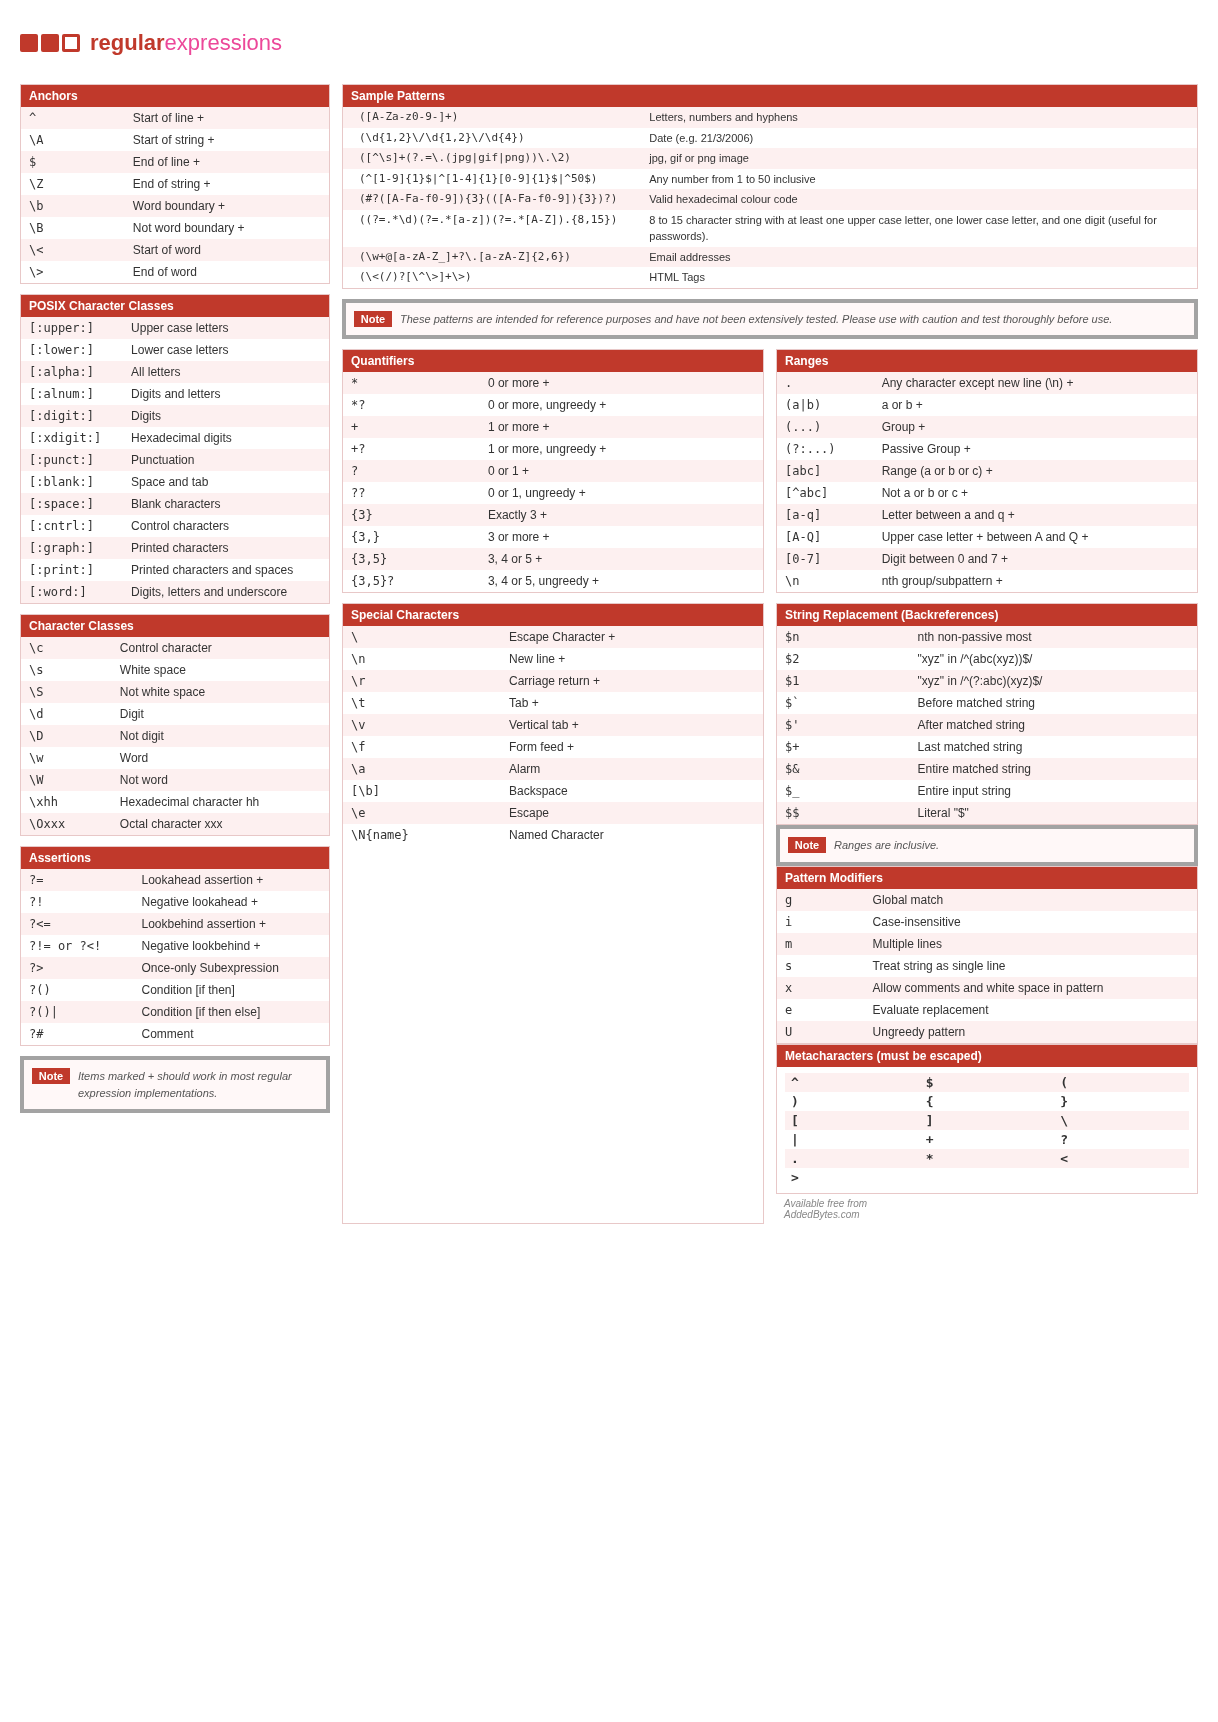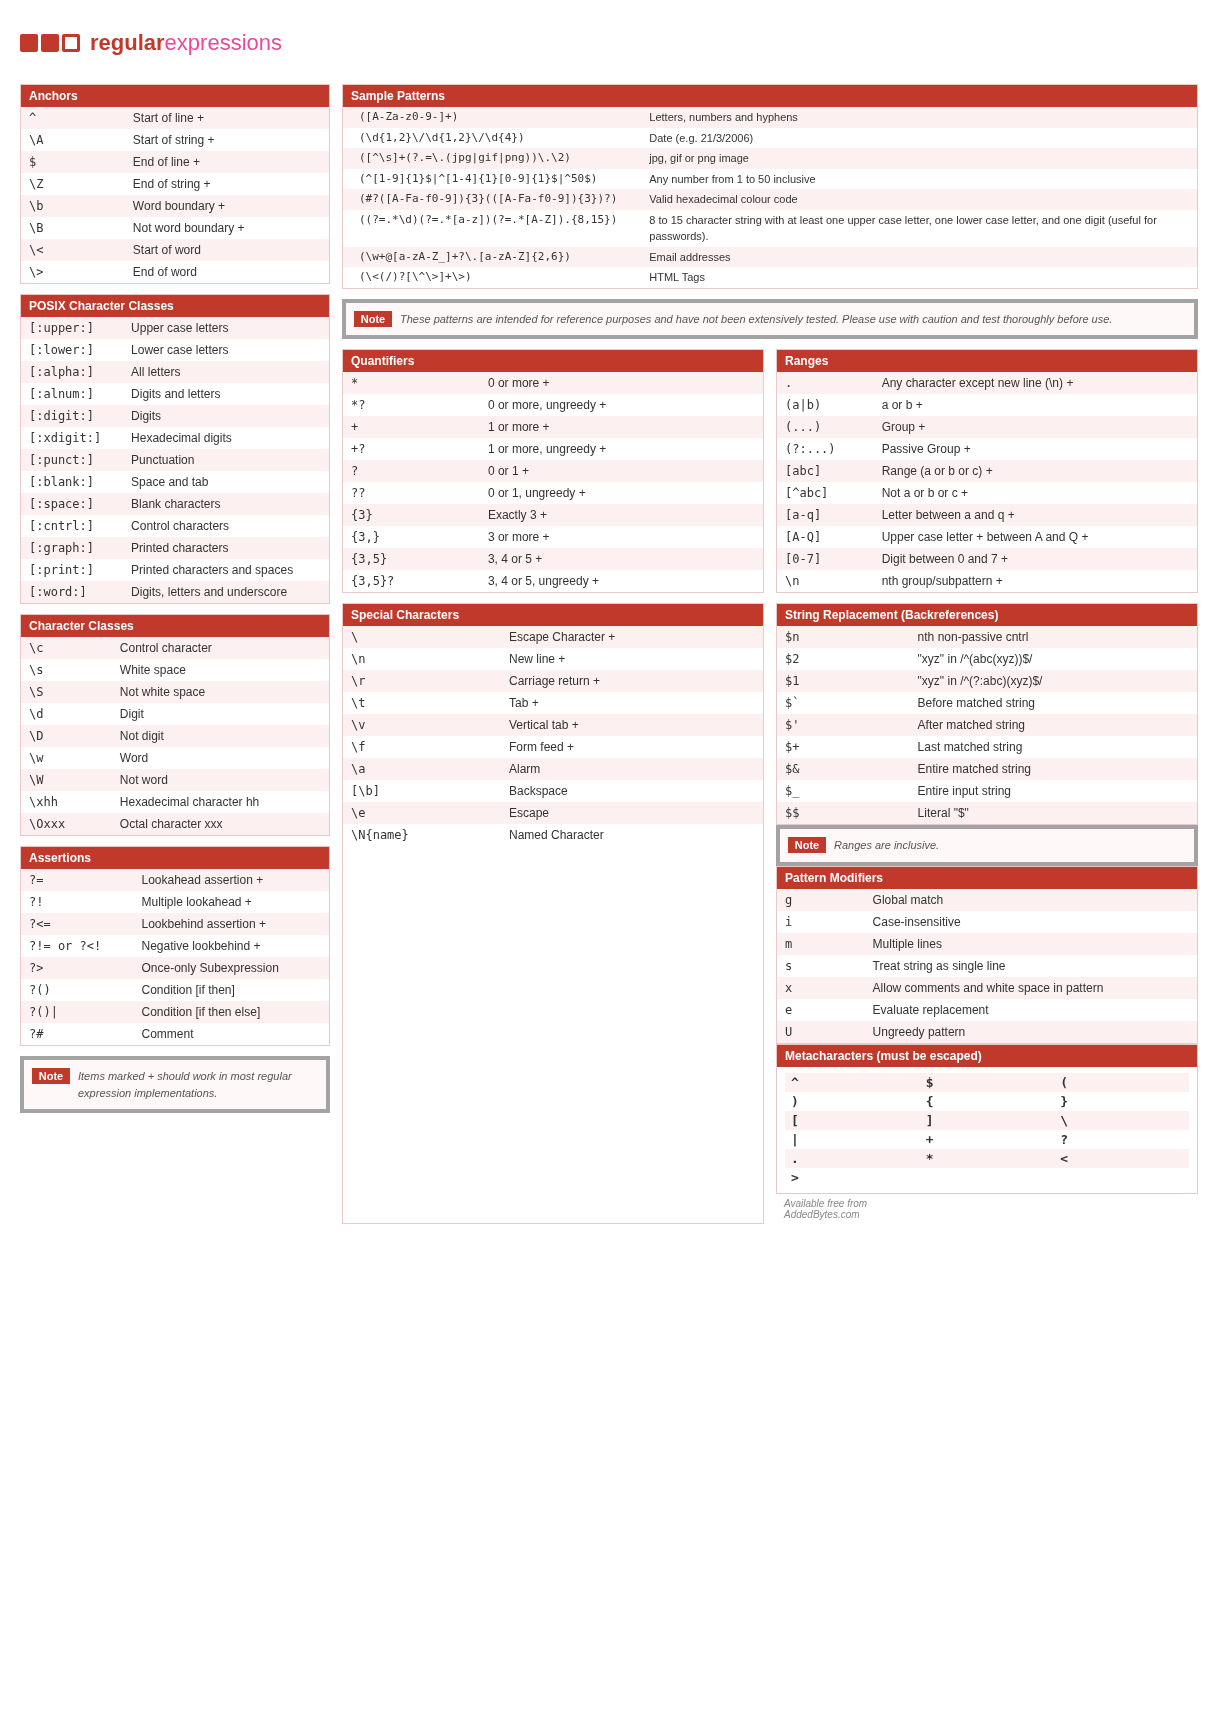--- a/index.html
+++ b/index.html
@@ -320,21 +320,21 @@
     <div class="section-box">
       <div class="section-header">Assertions</div>
       <table class="ref-table">
         <tbody id="assertions-tbody">
             <tr>
               <td class="code">?=</td>
               <td class="desc">Lookahead assertion +</td>
             </tr>
             <tr>
               <td class="code">?!</td>
-              <td class="desc">Multiple lookahead +</td>
+              <td class="desc">Negative lookahead +</td>
             </tr>
             <tr>
               <td class="code">?&lt;=</td>
               <td class="desc">Lookbehind assertion +</td>
             </tr>
             <tr>
               <td class="code">?!= or ?&lt;!</td>
               <td class="desc">Negative lookbehind +</td>
             </tr>
             <tr>
@@ -556,21 +556,21 @@
             </tbody>
         </table>
       </div>
       <div style="display:flex;flex-direction:column;">
         <div class="section-box">
           <div class="section-header">String Replacement (Backreferences)</div>
           <table class="ref-table">
             <tbody id="string-tbody">
                 <tr>
                   <td class="code">$n</td>
-                  <td class="desc">nth non-passive cntrl</td>
+                  <td class="desc">nth non-passive most</td>
                 </tr>
                 <tr>
                   <td class="code">$2</td>
                   <td class="desc">"xyz" in /^(abc(xyz))$/</td>
                 </tr>
                 <tr>
                   <td class="code">$1</td>
                   <td class="desc">"xyz" in /^(?:abc)(xyz)$/</td>
                 </tr>
                 <tr>

